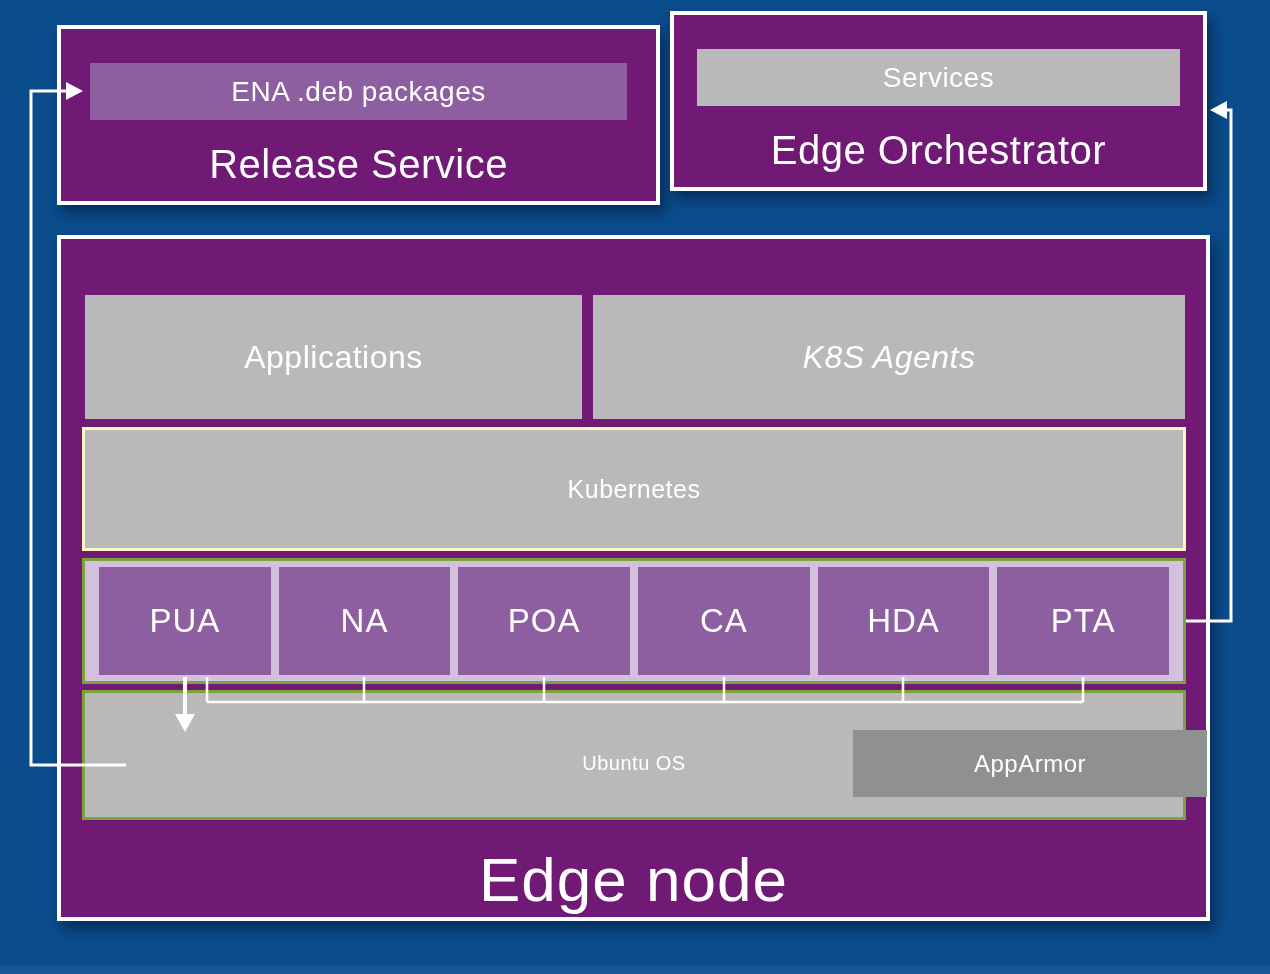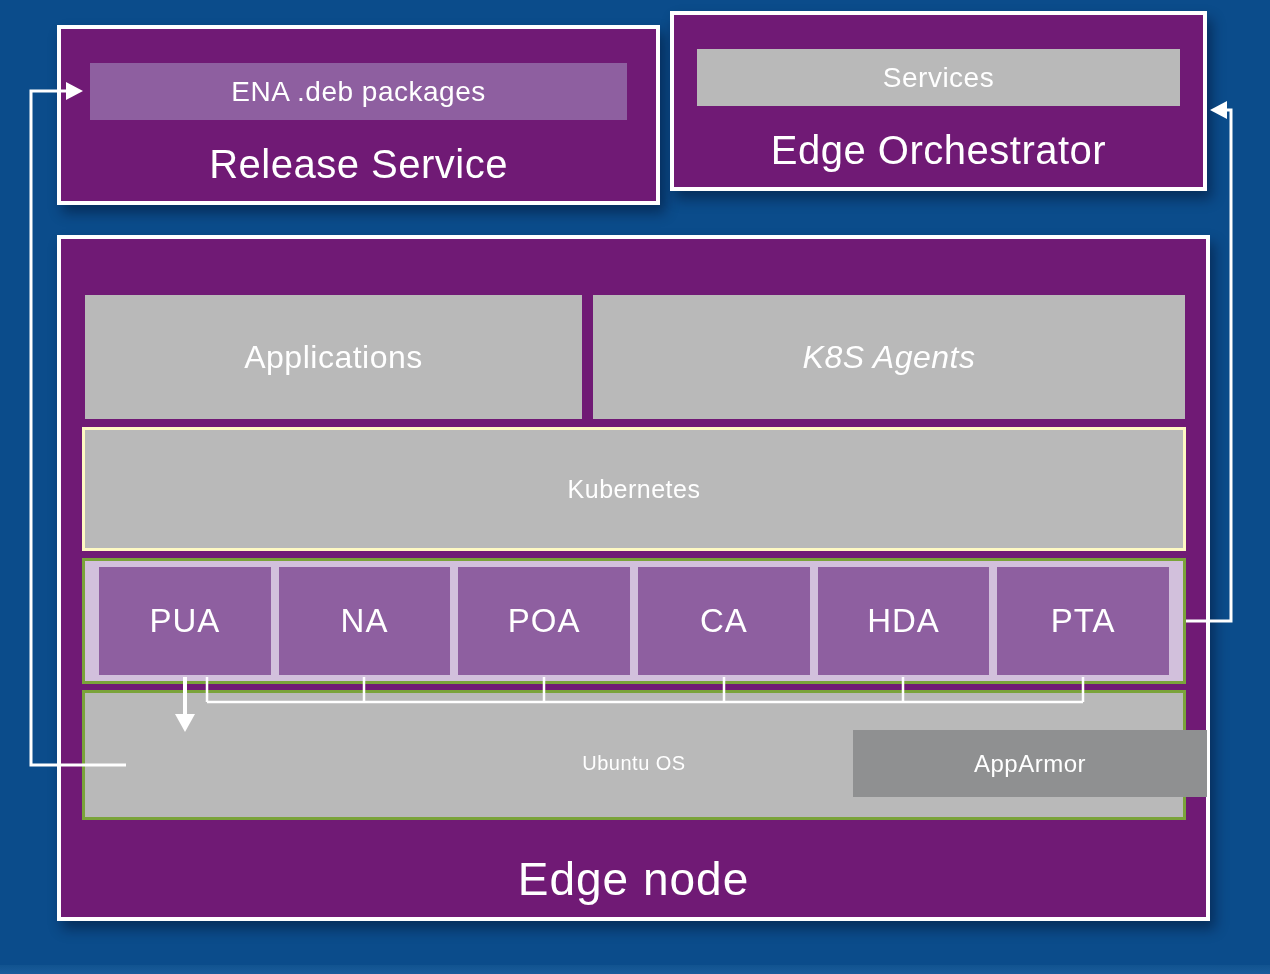--- a/index.html
+++ b/index.html
@@ -71,21 +71,21 @@
     font-size:28px;letter-spacing:1px;
   }
   .apparmor{
     position:absolute;left:745px;top:37px;width:354px;height:67px;
     background:#8f9091;display:flex;align-items:center;justify-content:center;
     font-size:24px;letter-spacing:.5px;margin-left:23px;
   }
   .edgenode-title{
     position:absolute;left:0;top:608px;width:100%;height:64px;
     display:flex;align-items:center;justify-content:center;
-    font-size:46px;letter-spacing:1px;
+    font-size:62px;letter-spacing:1px;
   }
   
   .lines{
     position:absolute;left:0;top:0;width:1270px;height:974px;
     pointer-events:none;z-index:50;
   }
 </style>
 </head>
 <body>
 

